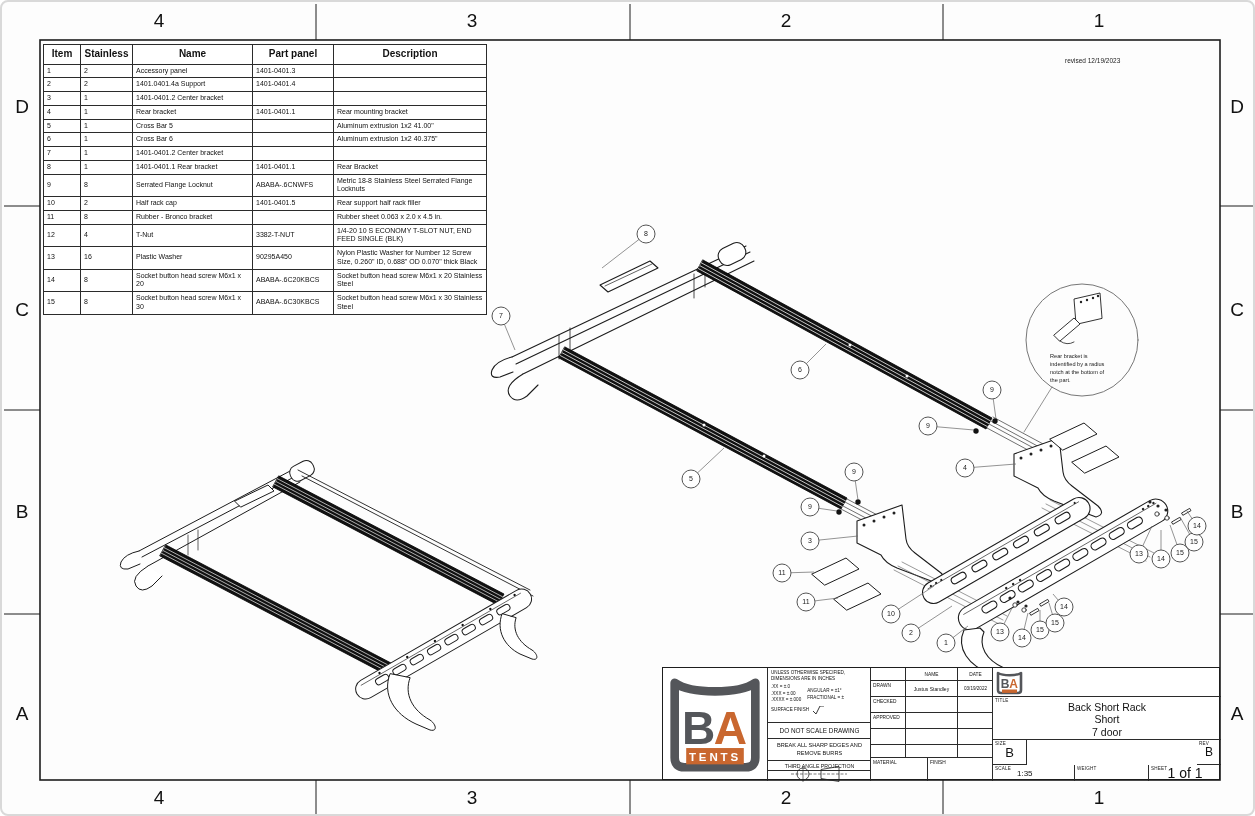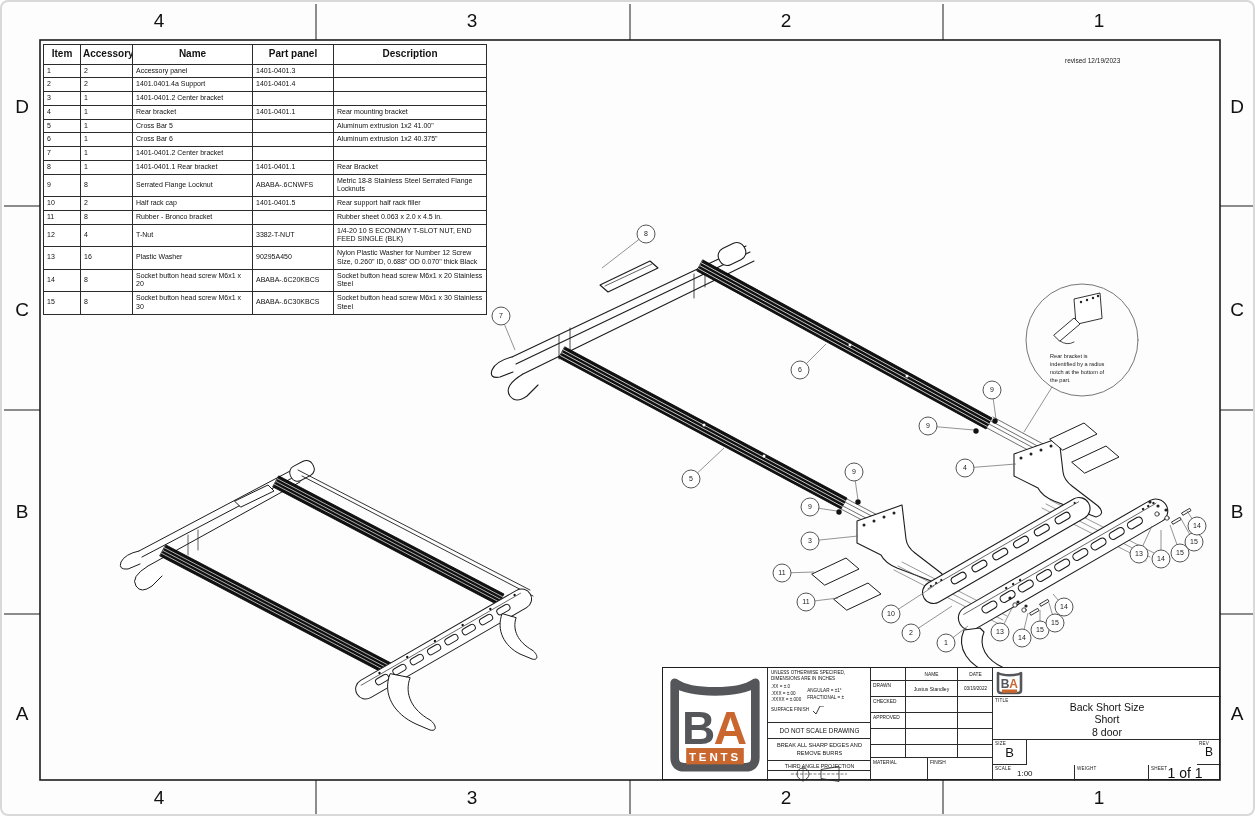--- a/index.html
+++ b/index.html
@@ -406,21 +406,21 @@
     <colgroup>
         <col style="width:37px">
         <col style="width:52px">
         <col style="width:120px">
         <col style="width:81px">
         <col style="width:153px">
       </colgroup>
   <thead>
         <tr>
           <th>Item</th>
-          <th>Accessory</th>
+          <th>Stainless</th>
           <th>Name</th>
           <th>Part panel</th>
           <th>Description</th>
         </tr>
       </thead>
       <tbody>
         <tr>
           <td>1</td>
           <td>2</td>
           <td>Accessory panel</td>
@@ -610,36 +610,36 @@
         <svg width="27" height="25" viewBox="0 0 27 25" style="position:absolute;left:3px;top:2px;">
           <path d="M2,3 C7,6 20,6 25,3 L25,20 Q25,23 22,23 L5,23 Q2,23 2,20 Z" fill="#fff" stroke="#54565a" stroke-width="2.6" stroke-linejoin="round"></path>
           <text x="9" y="18" text-anchor="middle" font-size="12" font-weight="bold" fill="#54565a" font-family="Liberation Sans,sans-serif"><tspan>B</tspan></text>
           <text x="17.5" y="18" text-anchor="middle" font-size="12" font-weight="bold" fill="#c9672f" font-family="Liberation Sans,sans-serif"><tspan>A</tspan></text>
           <rect x="6" y="19.5" width="15" height="3.4" fill="#c9672f"></rect>
         </svg>
       </div>
       <div class="abs bb" style="left:0;top:29px;width:228px;height:43px;">
         <span class="lbl">TITLE</span>
         <div style="text-align:center;font-size:10.5px;line-height:1.18;padding-top:4px;color:#111;">
-          <div>Back Short Size</div>
+          <div>Back Short Rack</div>
           <div>Short</div>
-          <div>8 door</div>
+          <div>7 door</div>
         </div>
       </div>
       <div class="abs bb br" style="left:0;top:72px;width:34px;height:25px;">
         <span class="lbl">SIZE</span>
         <div class="cval" style="font-size:13px;">B</div>
       </div>
       <div class="abs bb" style="left:204px;top:72px;width:24px;height:25px;">
         <span class="lbl">REV</span>
         <div class="cval" style="font-size:12px;">B</div>
       </div>
       <div class="abs br" style="left:0;top:97px;width:82px;height:16px;">
         <span class="lbl">SCALE</span>
-        <div class="cval" style="font-size:8px;justify-content:flex-start;padding-left:24px;">1:00</div>
+        <div class="cval" style="font-size:8px;justify-content:flex-start;padding-left:24px;">1:35</div>
       </div>
       <div class="abs br" style="left:82px;top:97px;width:74px;height:16px;">
         <span class="lbl">WEIGHT</span>
       </div>
       <div class="abs" style="left:156px;top:97px;width:72px;height:16px;">
         <span class="lbl">SHEET</span>
         <div class="cval" style="font-size:14px;">1 of 1</div>
       </div>
     </div>
   </div>

